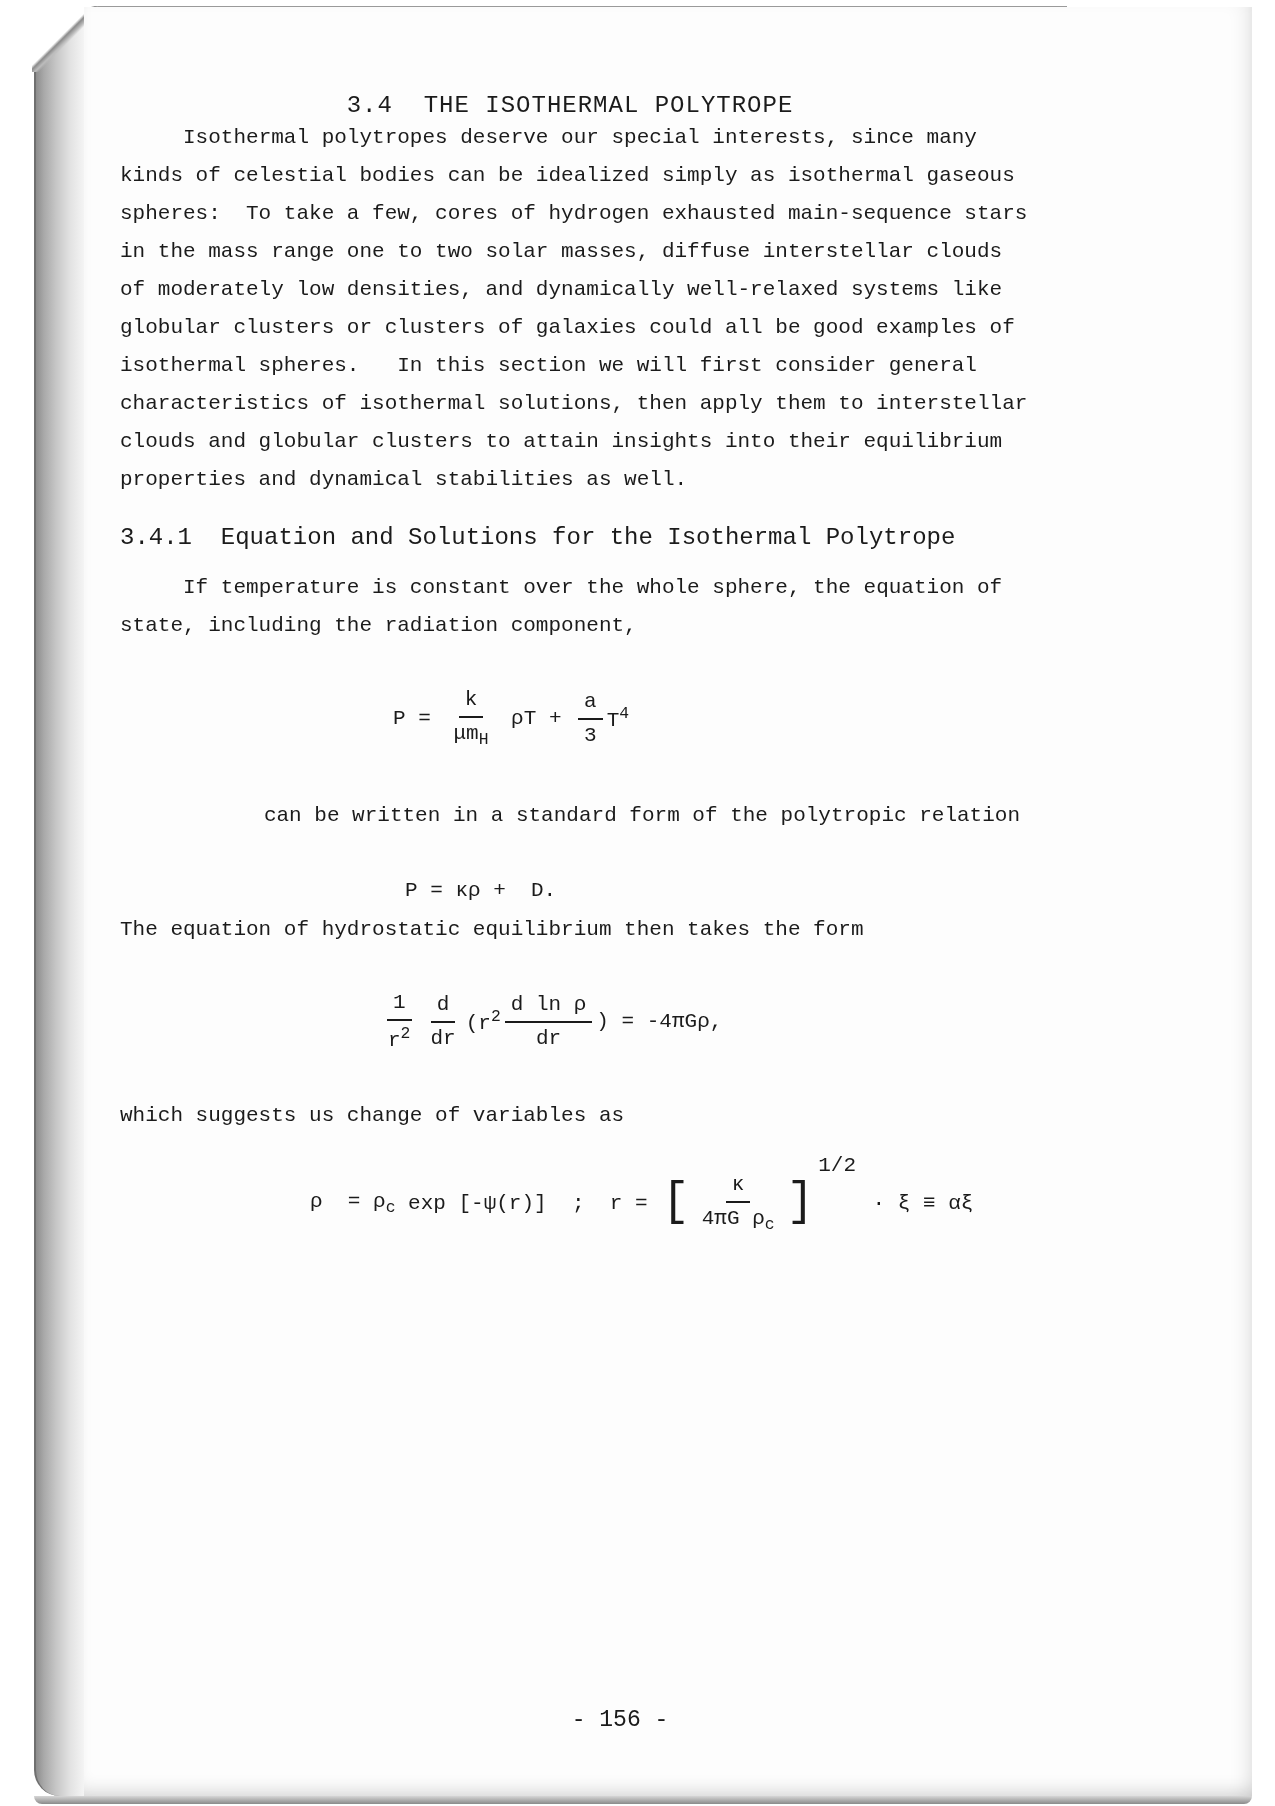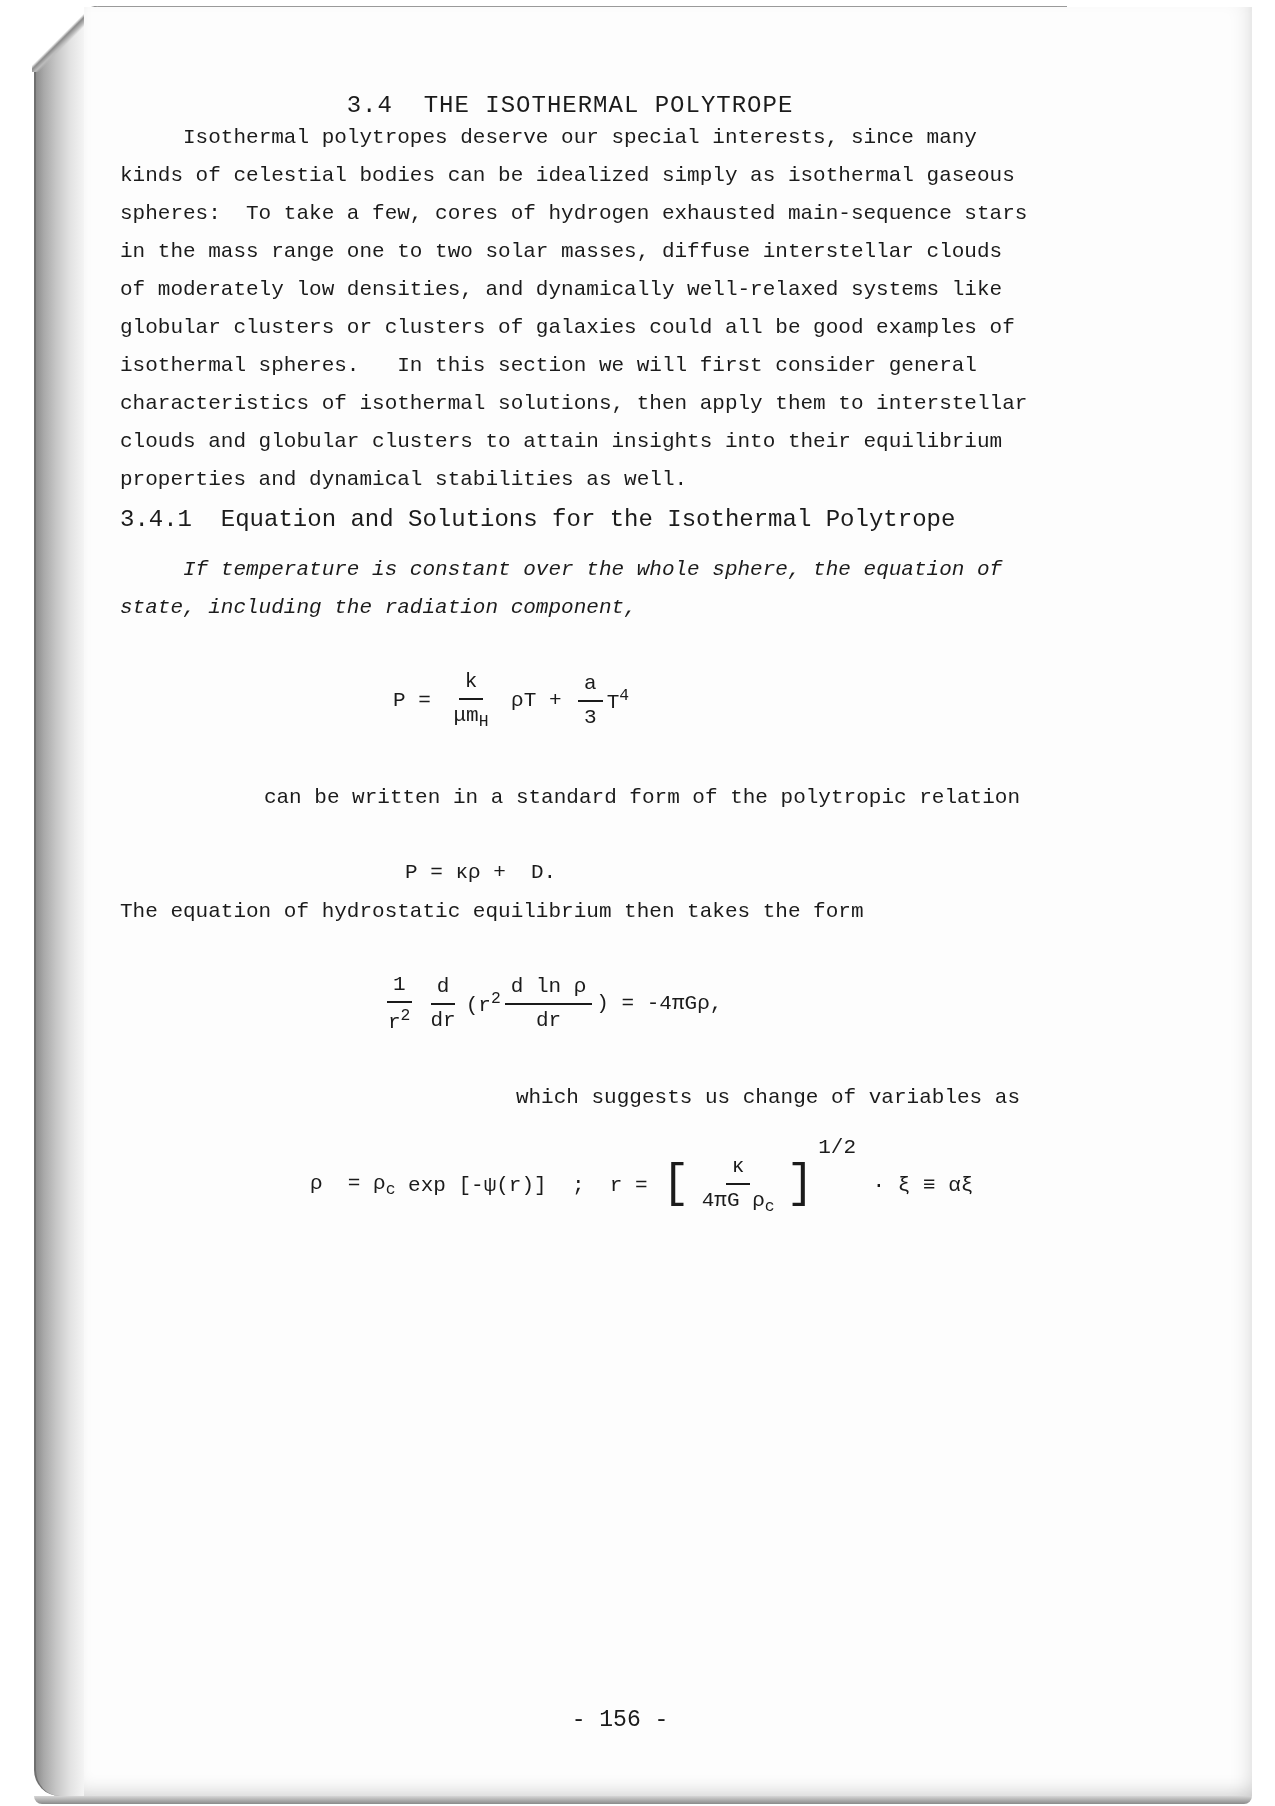--- a/index.html
+++ b/index.html
@@ -55,29 +55,29 @@
     width: 900px;
     white-space: pre;
   }
   .para {
     font-size: 21px; line-height: 38px;
     white-space: pre-wrap;
     width: 920px;
   }
   .para-intro   { }
   .heading {
-    margin-top: 6px;
+    margin-top: 24px;
     font-size: 24px; line-height: 30px;
     white-space: pre;
   }
-  .para-eos     { margin-top: 16px; font-style: italic; }
+  .para-eos     { margin-top: 16px; }
   .plainline    { font-size: 21px; line-height: 38px; white-space: pre; }
   .line-standard { margin-top: 40px; text-align: right; }
   .line-hydro    { }
-  .line-change   { margin-top: 36px; text-align: right; }
+  .line-change   { margin-top: 36px; }
 
   
   .equation {
     display: flex; align-items: center;
     font-size: 21px; line-height: 1.25;
     white-space: pre;
   }
   .equation .t { white-space: pre; }
   .eq-state  { margin-top: 36px; margin-left: 273px; min-height: 76px; }
   .eq-poly   { margin-top: 36px; margin-left: 285px; min-height: 40px; align-items: center; }

